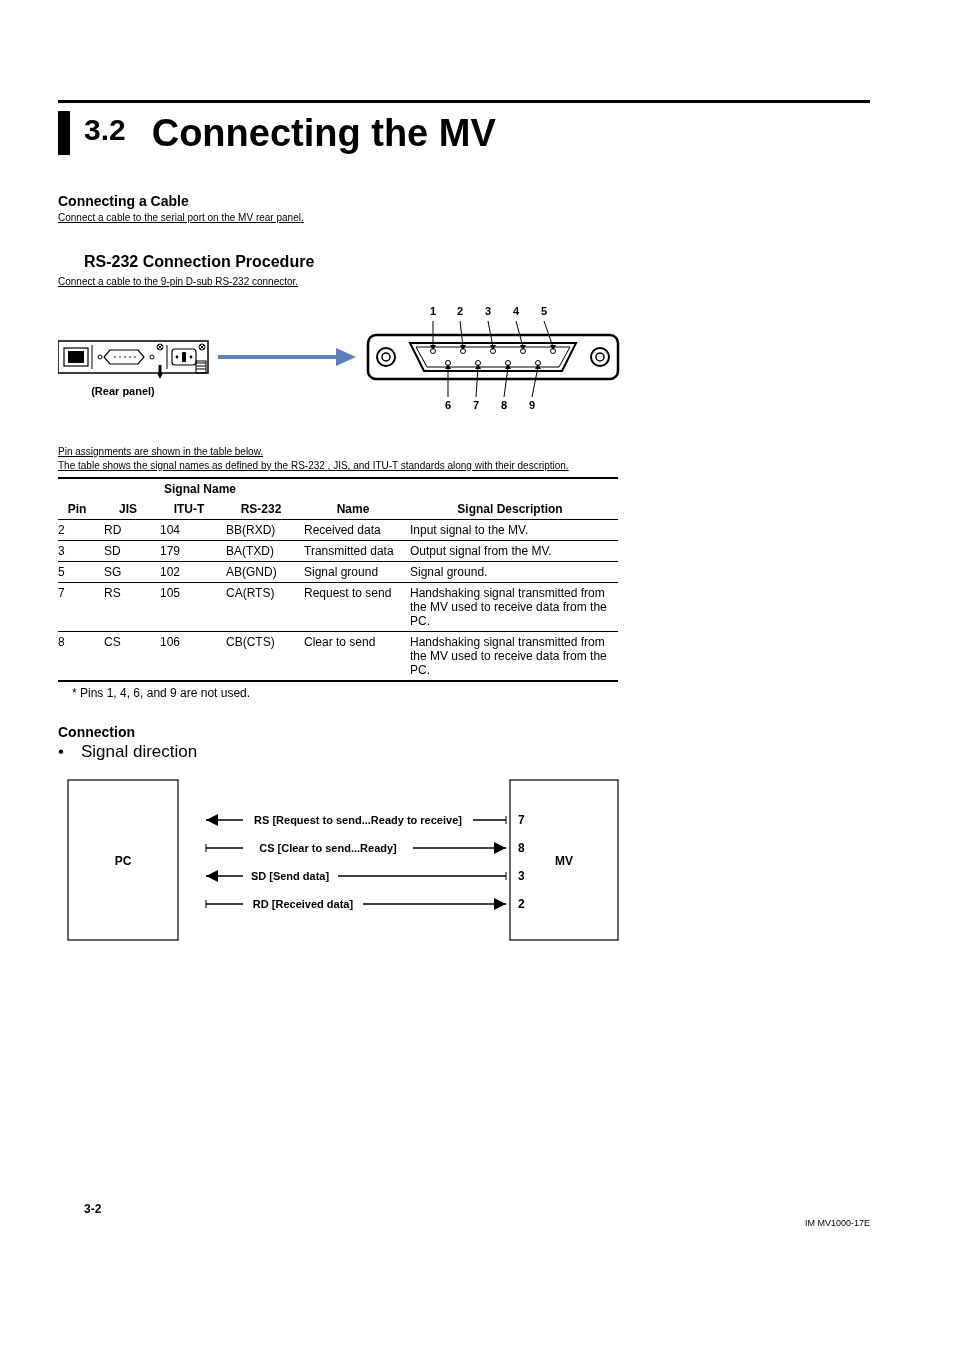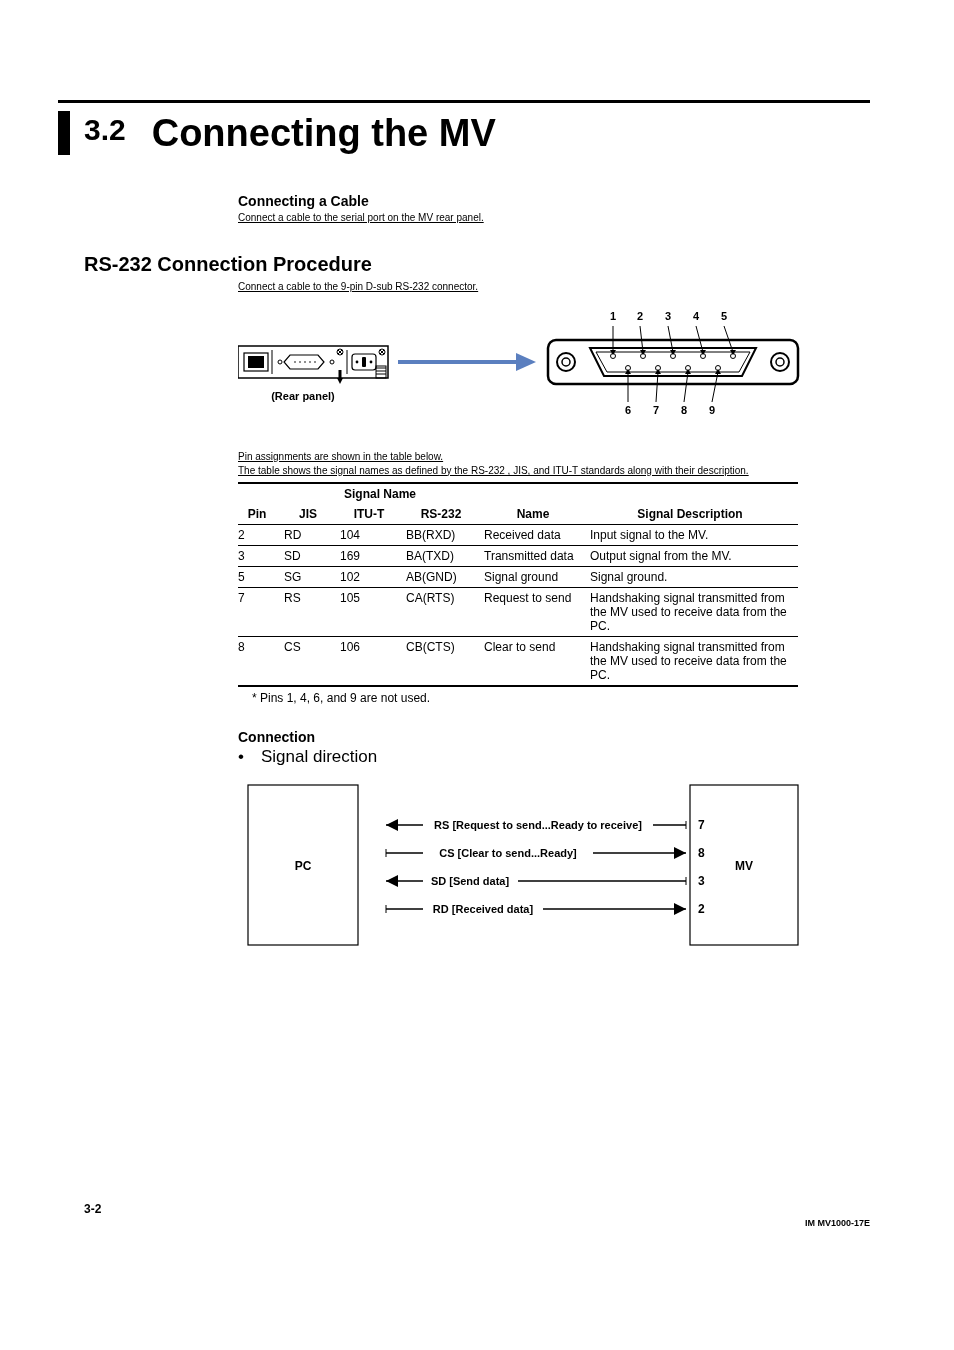--- a/index.html
+++ b/index.html
@@ -38,35 +38,34 @@
     line-height: 1.1;
     padding-top: 2px;
   }
   .section-title {
     font-size: 38px;
     font-weight: bold;
     line-height: 1.1;
     padding-top: 2px;
   }
   .content-indent {
-    margin-left: 180px;
   }
   .h4 {
     font-size: 14px;
     font-weight: bold;
     margin: 38px 0 2px 0;
   }
   .body-text {
     font-size: 10px;
     line-height: 1.4;
     margin: 0;
     text-decoration: underline;
   }
   .h3 {
-    font-size: 20px;
+    font-size: 16px;
     font-weight: bold;
     margin: 28px 0 4px 0;
   }
   .h3-indent {
     margin-left: 26px;
   }
   .figure-wrap {
     margin: 12px 0 14px 0;
   }
   svg { display: block; }
@@ -103,21 +102,21 @@
     left: 84px;
     font-size: 12px;
     font-weight: bold;
     margin-top: 16px;
   }
   .footer-right {
     position: absolute;
     bottom: 42px;
     right: 84px;
     font-size: 9px;
-    font-weight: bold;
+    font-weight: normal;
   }
 </style>
 </head>
 <body>
 
 <div class="page">
   <hr class="hr-top">
   <div class="title-row">
     <div class="title-bar"></div>
     <div class="section-number">3.2</div>
@@ -250,21 +249,21 @@
           <td>2</td>
           <td>RD</td>
           <td>104</td>
           <td>BB(RXD)</td>
           <td>Received data</td>
           <td>Input signal to the MV.</td>
         </tr>
         <tr class="bb">
           <td>3</td>
           <td>SD</td>
-          <td>169</td>
+          <td>179</td>
           <td>BA(TXD)</td>
           <td>Transmitted data</td>
           <td>Output signal from the MV.</td>
         </tr>
         <tr class="bb">
           <td>5</td>
           <td>SG</td>
           <td>102</td>
           <td>AB(GND)</td>
           <td>Signal ground</td>

